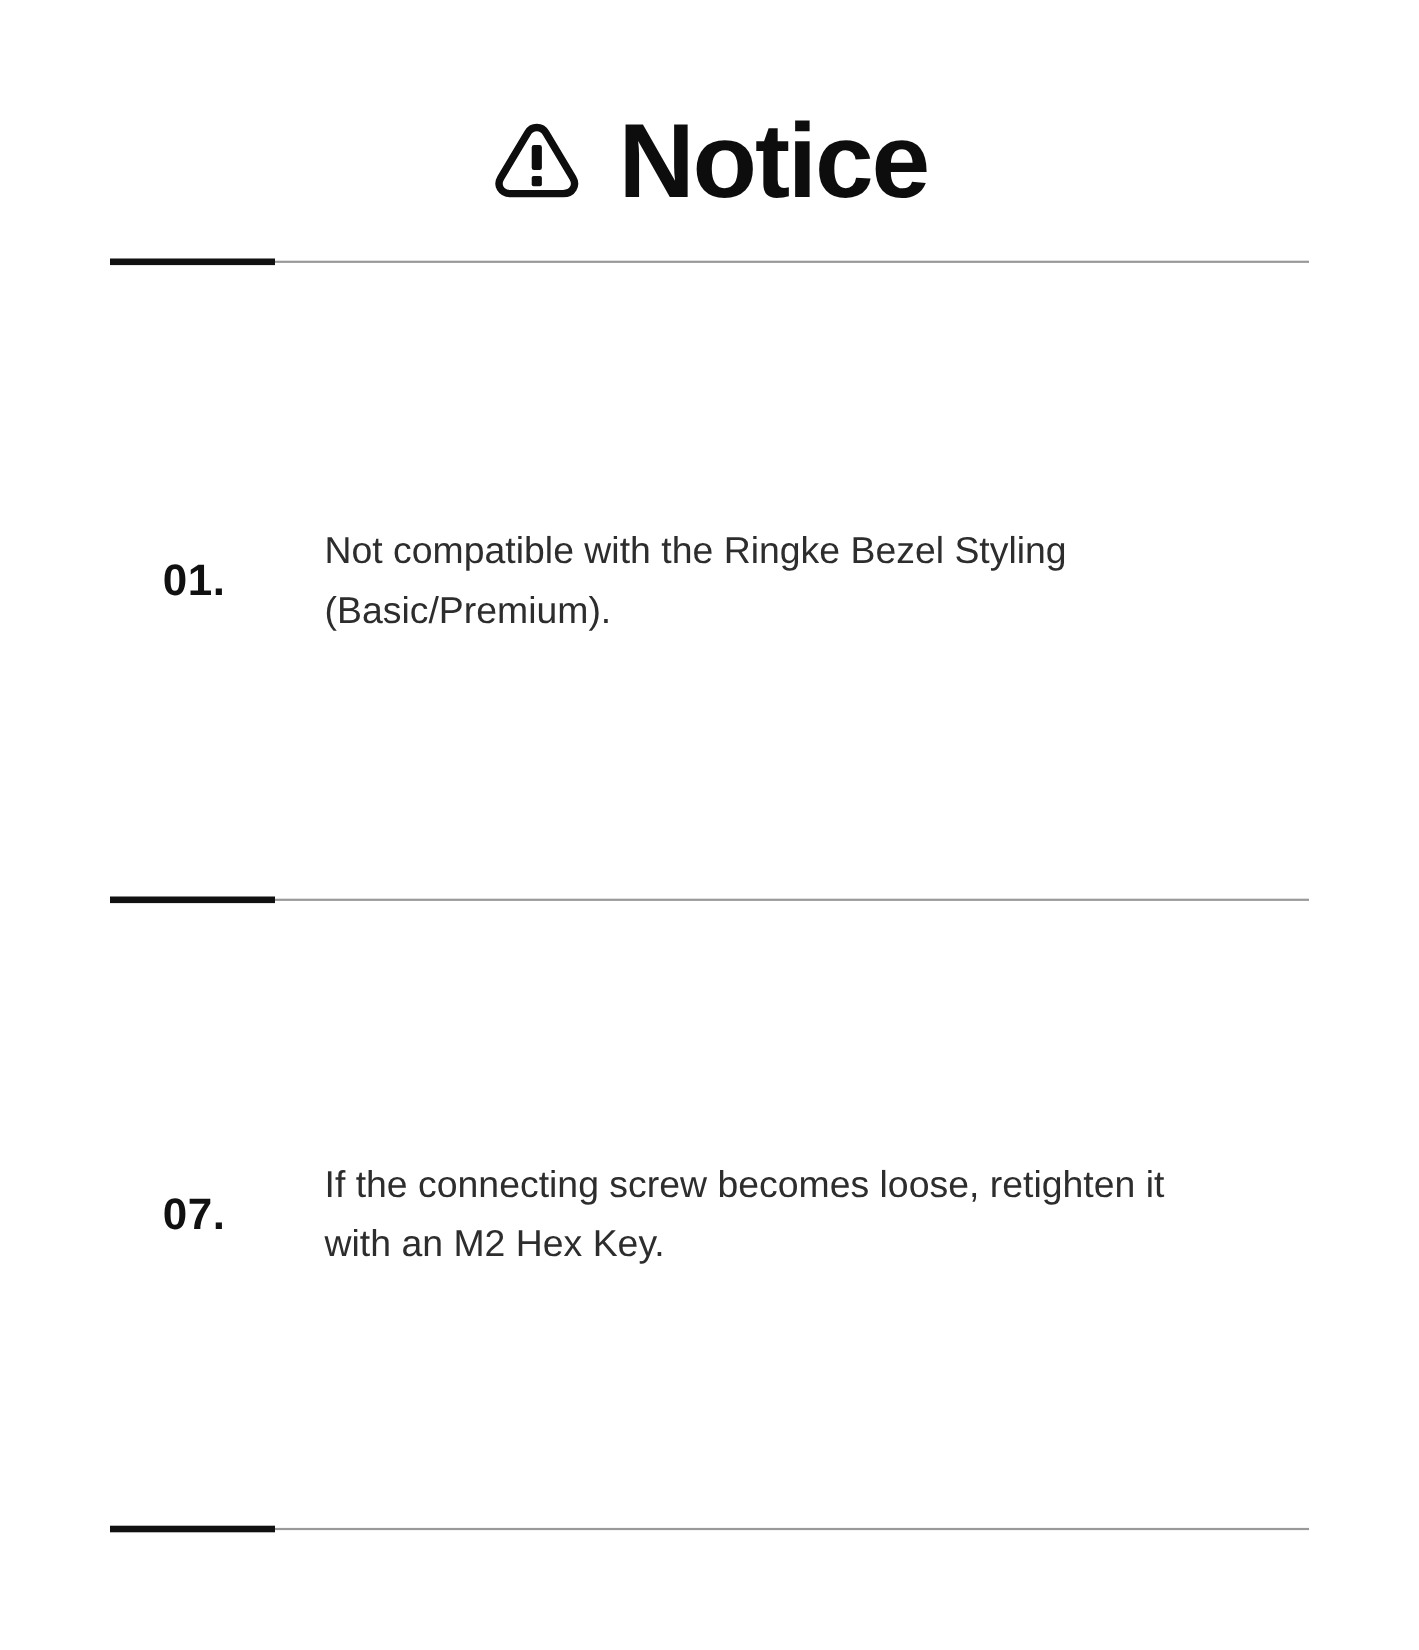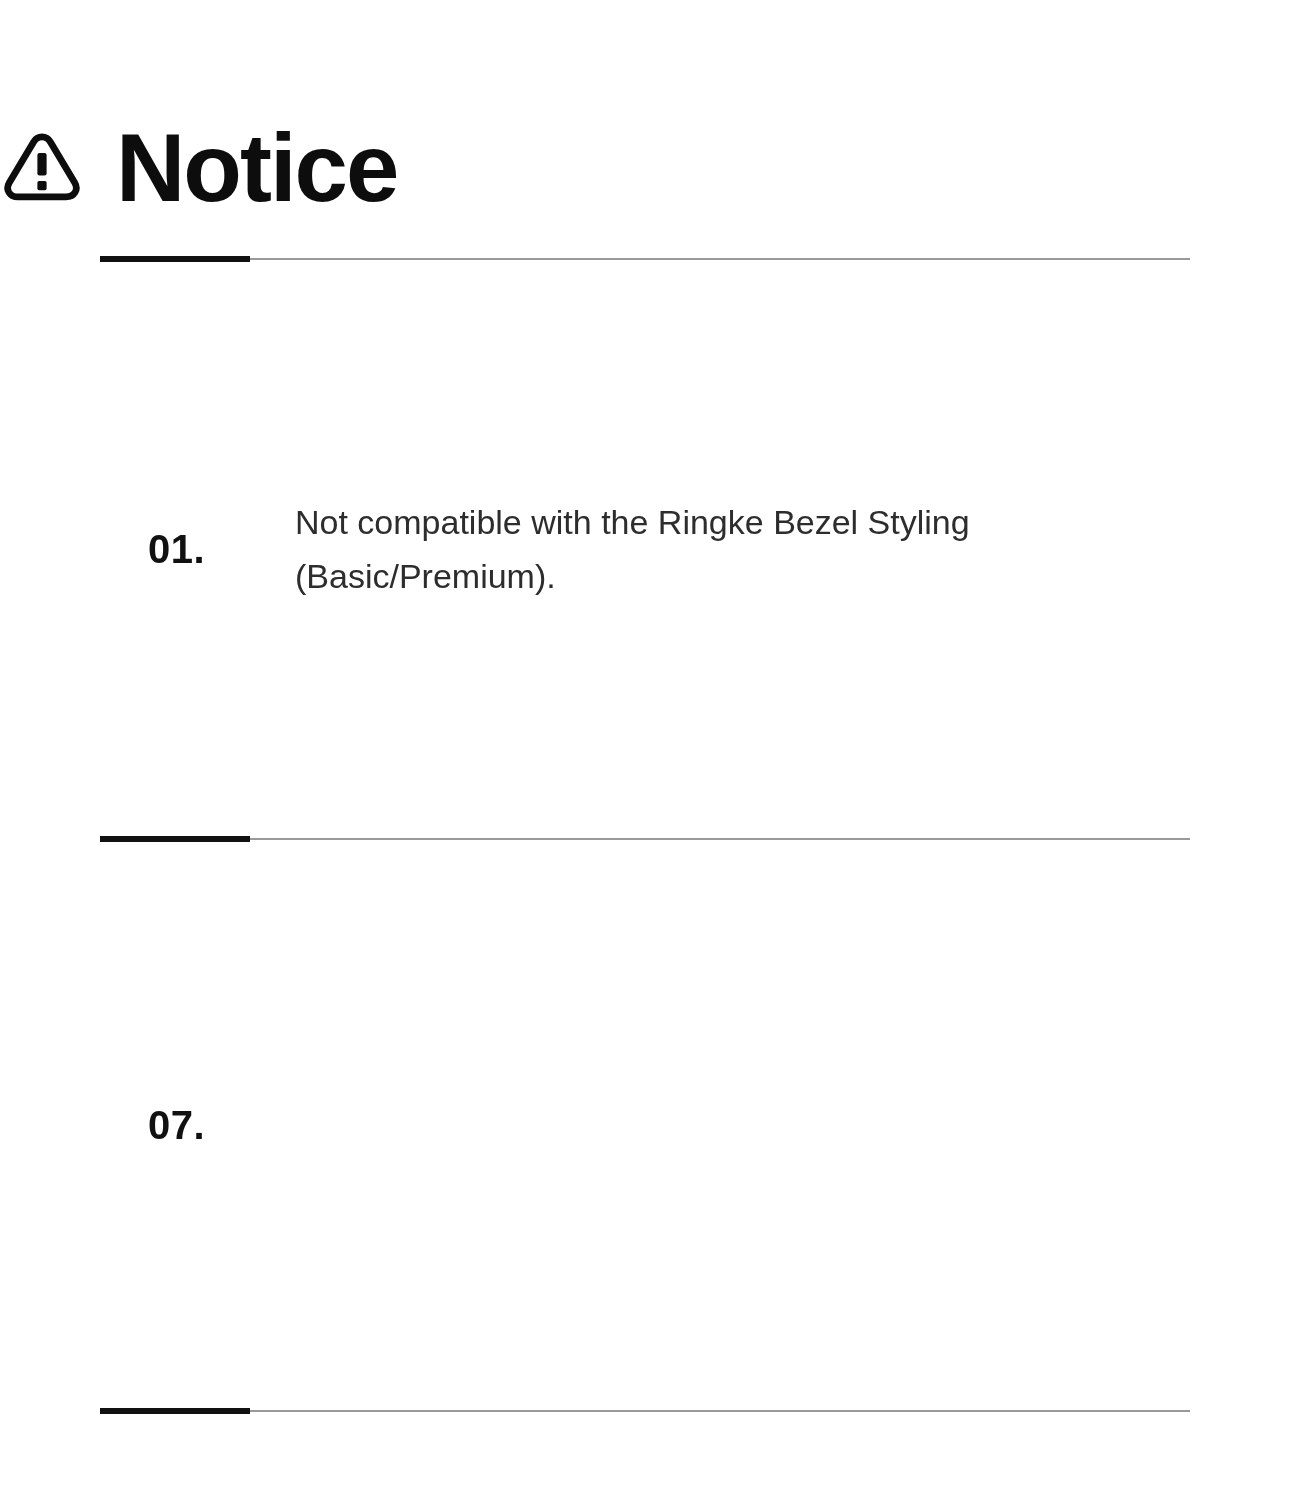--- a/index.html
+++ b/index.html
@@ -15,22 +15,22 @@
     font-family: "Liberation Sans", sans-serif;
     overflow: hidden;
   }
   
   .header {
     box-sizing: border-box;
     height: 235px;
     padding-top: 58px;
     display: flex;
     align-items: center;
+    justify-content: center;
     gap: 32px;
-    margin-top: 21px;
   }
   .warn-icon {
     display: inline-flex;
     width: 84px;
     height: 84px;
     flex: 0 0 auto;
   }
   .warn-icon svg { width: 100%; height: 100%; }
   .page-title {
     margin: 0;
@@ -119,20 +119,22 @@
     <div class="item-text">Not compatible with the Ringke Bezel Styling (Basic/Premium).</div>
   </section>
 
   <div class="divider">
     <span class="divider-accent"></span>
     <span class="divider-rule"></span>
   </div>
 
   <section class="notice-item second">
     <div class="item-number">07.</div>
+    <div class="item-text">If the connecting screw becomes loose, retighten it
+with an M2 Hex Key.</div>
   </section>
 
   <div class="divider">
     <span class="divider-accent"></span>
     <span class="divider-rule"></span>
   </div>
 
 </div>
 
 </body></html>

